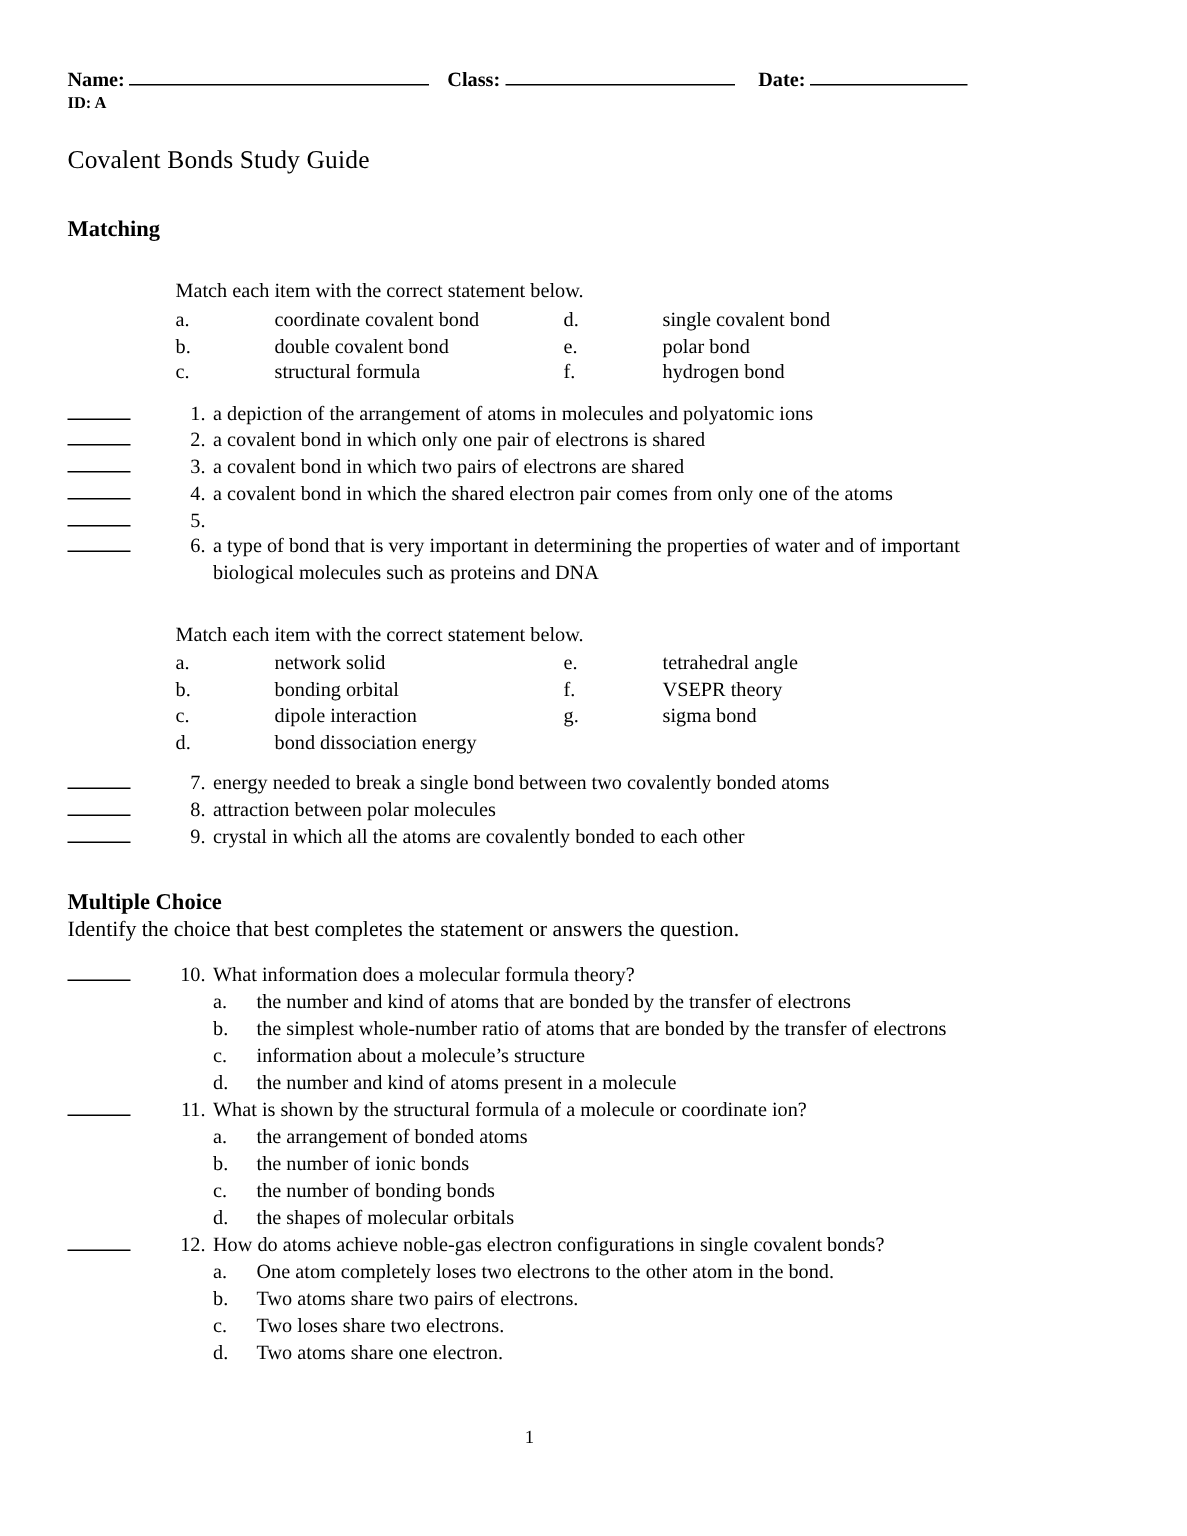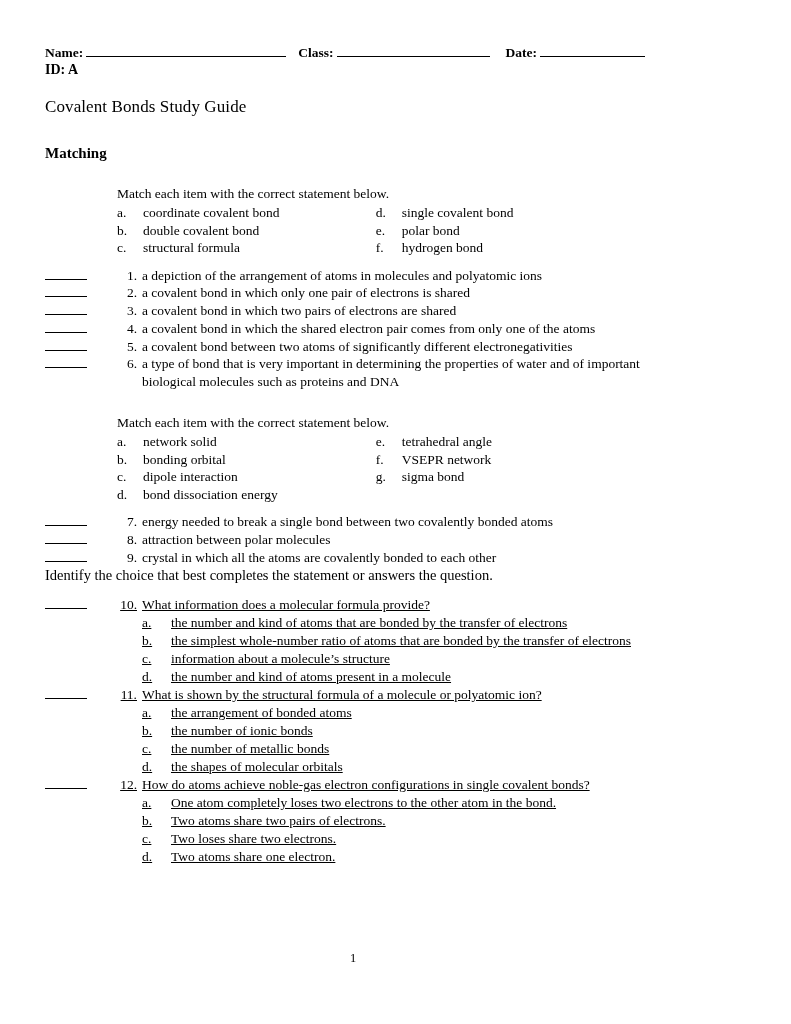--- a/index.html
+++ b/index.html
@@ -41,21 +41,21 @@
     height: 11px;
     margin-left: 3px;
   }
   .rule-name  { width: 200px; }
   .rule-class { width: 153px; }
   .rule-date  { width: 105px; }
   .gap-class { width: 12px; display:inline-block; }
   .gap-date  { width: 16px; display:inline-block; }
   .id-line {
     font-weight: bold;
-    font-size: 14px;
+    font-size: 11px;
     margin-top: 1px;
   }
 
   
   .doc-title {
     font-size: 17px;
     font-weight: normal;
     margin-top: 20px;
     letter-spacing: 0.1px;
   }
@@ -98,20 +98,21 @@
   .bank-item {
     display: flex;
     align-items: baseline;
   }
   .bank-letter {
     width: 26px;
     flex: 0 0 26px;
   }
   .bank-text {
     flex: 1 1 auto;
+    margin-left: 40px;
   }
 
   
   .qlist {
     margin-top: 10px;
     font-size: 13.5px;
     line-height: 17.8px;
   }
   .qrow {
     display: flex;
@@ -140,21 +141,21 @@
     flex: 1 1 auto;
     max-width: 640px;
   }
 
   
   .mc-group {
     margin-top: 12px;
     font-size: 13.5px;
     line-height: 17.8px;
   }
-  .mc-item { margin-bottom: 1px; text-decoration: underline; }
+  .mc-item { margin-bottom: 1px; }
   .mc-options {
     margin-left: 97px;
     margin-top: 0px;
   }
   .mc-opt {
     display: flex;
     align-items: baseline;
   }
   .mc-opt-letter {
     flex: 0 0 29px;
@@ -247,21 +248,20 @@
       <span class="qtext">a covalent bond in which two pairs of electrons are shared</span>
     </div>
     <div class="qrow">
       <span class="blank"><i></i></span>
       <span class="qnum">4.</span>
       <span class="qtext">a covalent bond in which the shared electron pair comes from only one of the atoms</span>
     </div>
     <div class="qrow">
       <span class="blank"><i></i></span>
       <span class="qnum">5.</span>
-      <span class="qtext">a covalent bond between two atoms of significantly different electronegativities</span>
     </div>
     <div class="qrow">
       <span class="blank"><i></i></span>
       <span class="qnum">6.</span>
       <span class="qtext">a type of bond that is very important in determining the properties of water and of important biological molecules such as proteins and DNA</span>
     </div>
   </div>
 
   <div class="match-instruction">Match each item with the correct statement below.</div>
 
@@ -285,21 +285,21 @@
           <span class="bank-text">bond dissociation energy</span>
         </div>
       </div>
       <div class="bank-col col2">
         <div class="bank-item">
           <span class="bank-letter">e.</span>
           <span class="bank-text">tetrahedral angle</span>
         </div>
         <div class="bank-item">
           <span class="bank-letter">f.</span>
-          <span class="bank-text">VSEPR network</span>
+          <span class="bank-text">VSEPR theory</span>
         </div>
         <div class="bank-item">
           <span class="bank-letter">g.</span>
           <span class="bank-text">sigma bond</span>
         </div>
       </div>
     </div>
   </div>
 
   <div class="qlist">
@@ -313,29 +313,30 @@
       <span class="qnum">8.</span>
       <span class="qtext">attraction between polar molecules</span>
     </div>
     <div class="qrow">
       <span class="blank"><i></i></span>
       <span class="qnum">9.</span>
       <span class="qtext">crystal in which all the atoms are covalently bonded to each other</span>
     </div>
   </div>
 
+  <div class="section-heading">Multiple Choice</div>
   <div class="section-instruction">Identify the choice that best completes the statement or answers the question.</div>
 
   <div class="mc-group">
 
     <div class="mc-item">
       <div class="qrow">
         <span class="blank"><i></i></span>
         <span class="qnum">10.</span>
-        <span class="qtext">What information does a molecular formula provide?</span>
+        <span class="qtext">What information does a molecular formula theory?</span>
       </div>
       <div class="mc-options">
         <div class="mc-opt">
           <span class="mc-opt-letter">a.</span>
           <span class="mc-opt-text">the number and kind of atoms that are bonded by the transfer of electrons</span>
         </div>
         <div class="mc-opt">
           <span class="mc-opt-letter">b.</span>
           <span class="mc-opt-text">the simplest whole-number ratio of atoms that are bonded by the transfer of electrons</span>
         </div>
@@ -347,34 +348,34 @@
           <span class="mc-opt-letter">d.</span>
           <span class="mc-opt-text">the number and kind of atoms present in a molecule</span>
         </div>
       </div>
     </div>
 
     <div class="mc-item">
       <div class="qrow">
         <span class="blank"><i></i></span>
         <span class="qnum">11.</span>
-        <span class="qtext">What is shown by the structural formula of a molecule or polyatomic ion?</span>
+        <span class="qtext">What is shown by the structural formula of a molecule or coordinate ion?</span>
       </div>
       <div class="mc-options">
         <div class="mc-opt">
           <span class="mc-opt-letter">a.</span>
           <span class="mc-opt-text">the arrangement of bonded atoms</span>
         </div>
         <div class="mc-opt">
           <span class="mc-opt-letter">b.</span>
           <span class="mc-opt-text">the number of ionic bonds</span>
         </div>
         <div class="mc-opt">
           <span class="mc-opt-letter">c.</span>
-          <span class="mc-opt-text">the number of metallic bonds</span>
+          <span class="mc-opt-text">the number of bonding bonds</span>
         </div>
         <div class="mc-opt">
           <span class="mc-opt-letter">d.</span>
           <span class="mc-opt-text">the shapes of molecular orbitals</span>
         </div>
       </div>
     </div>
 
     <div class="mc-item">
       <div class="qrow">

